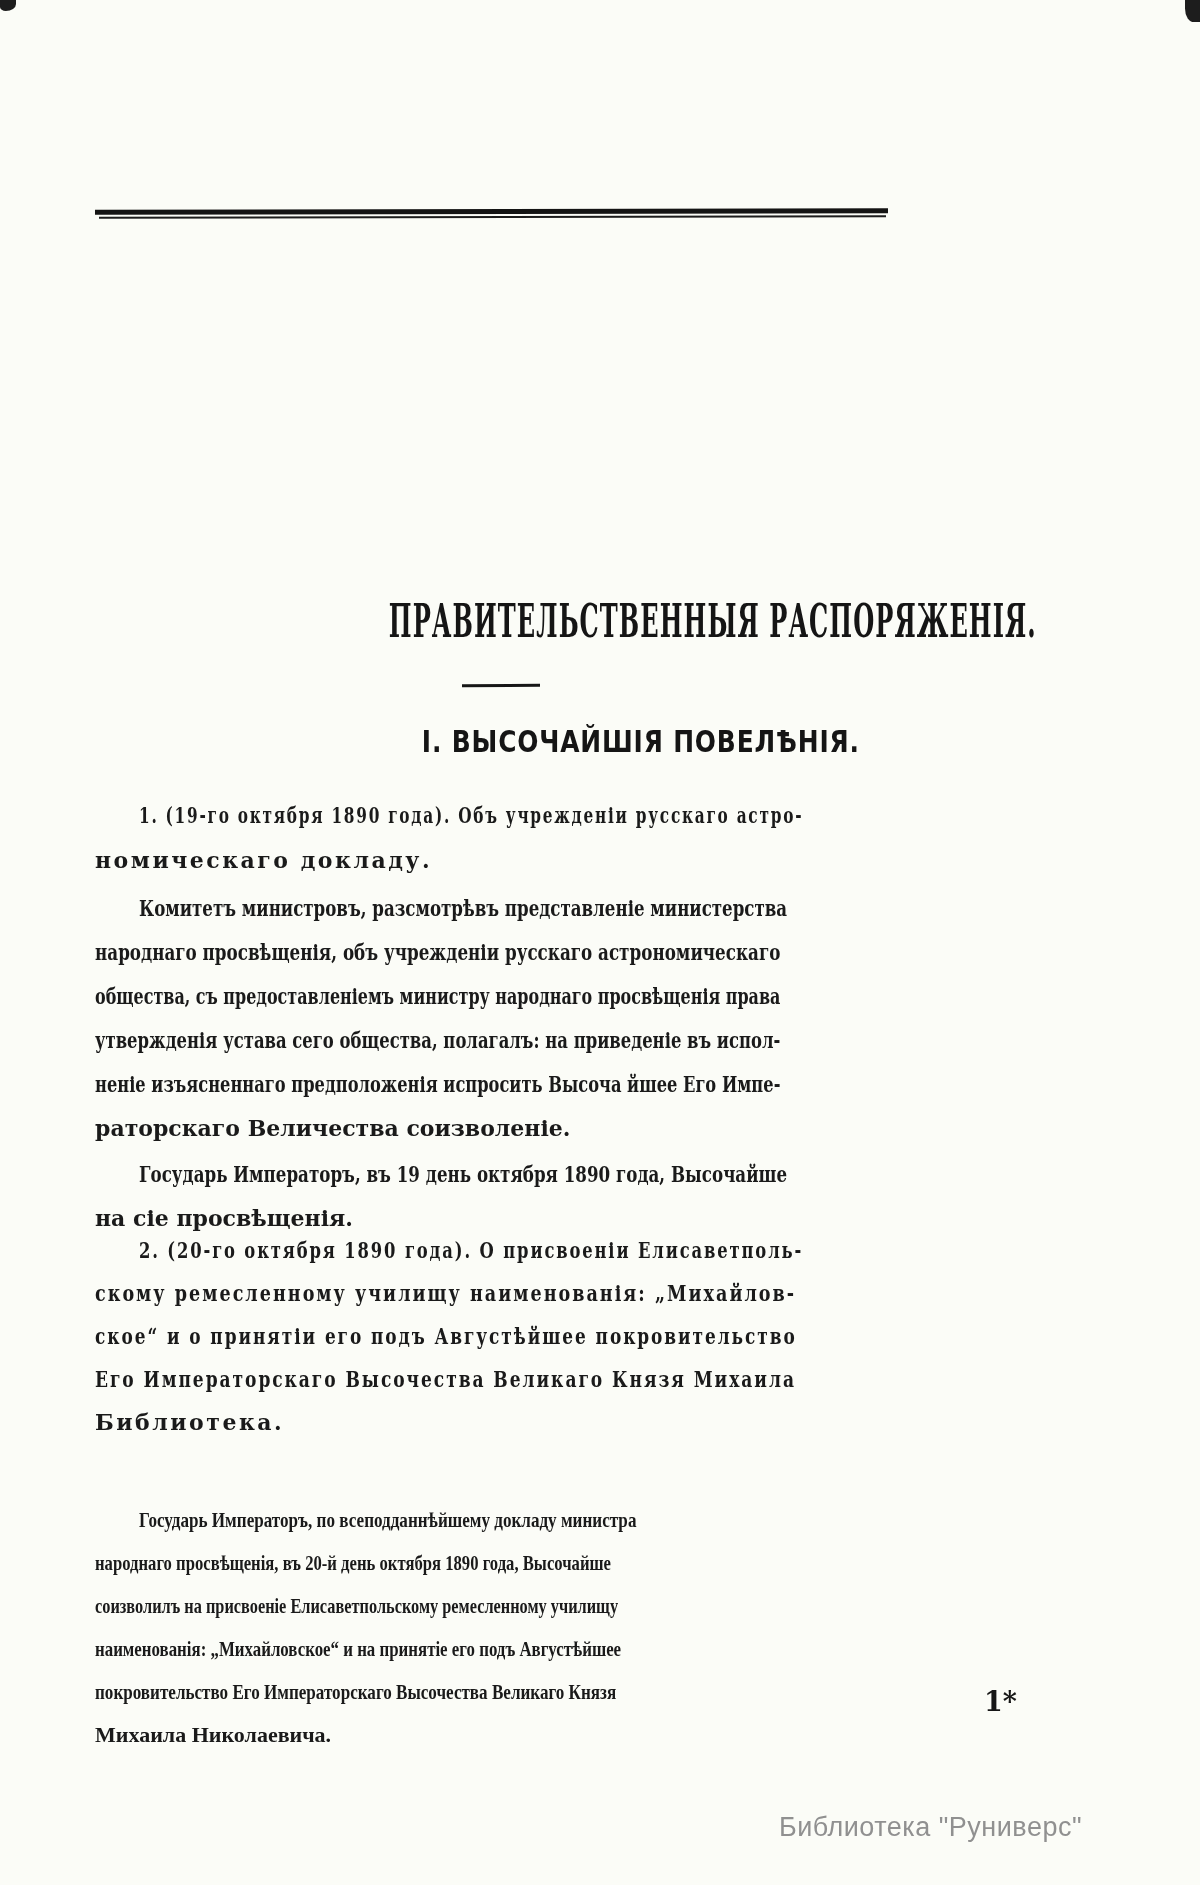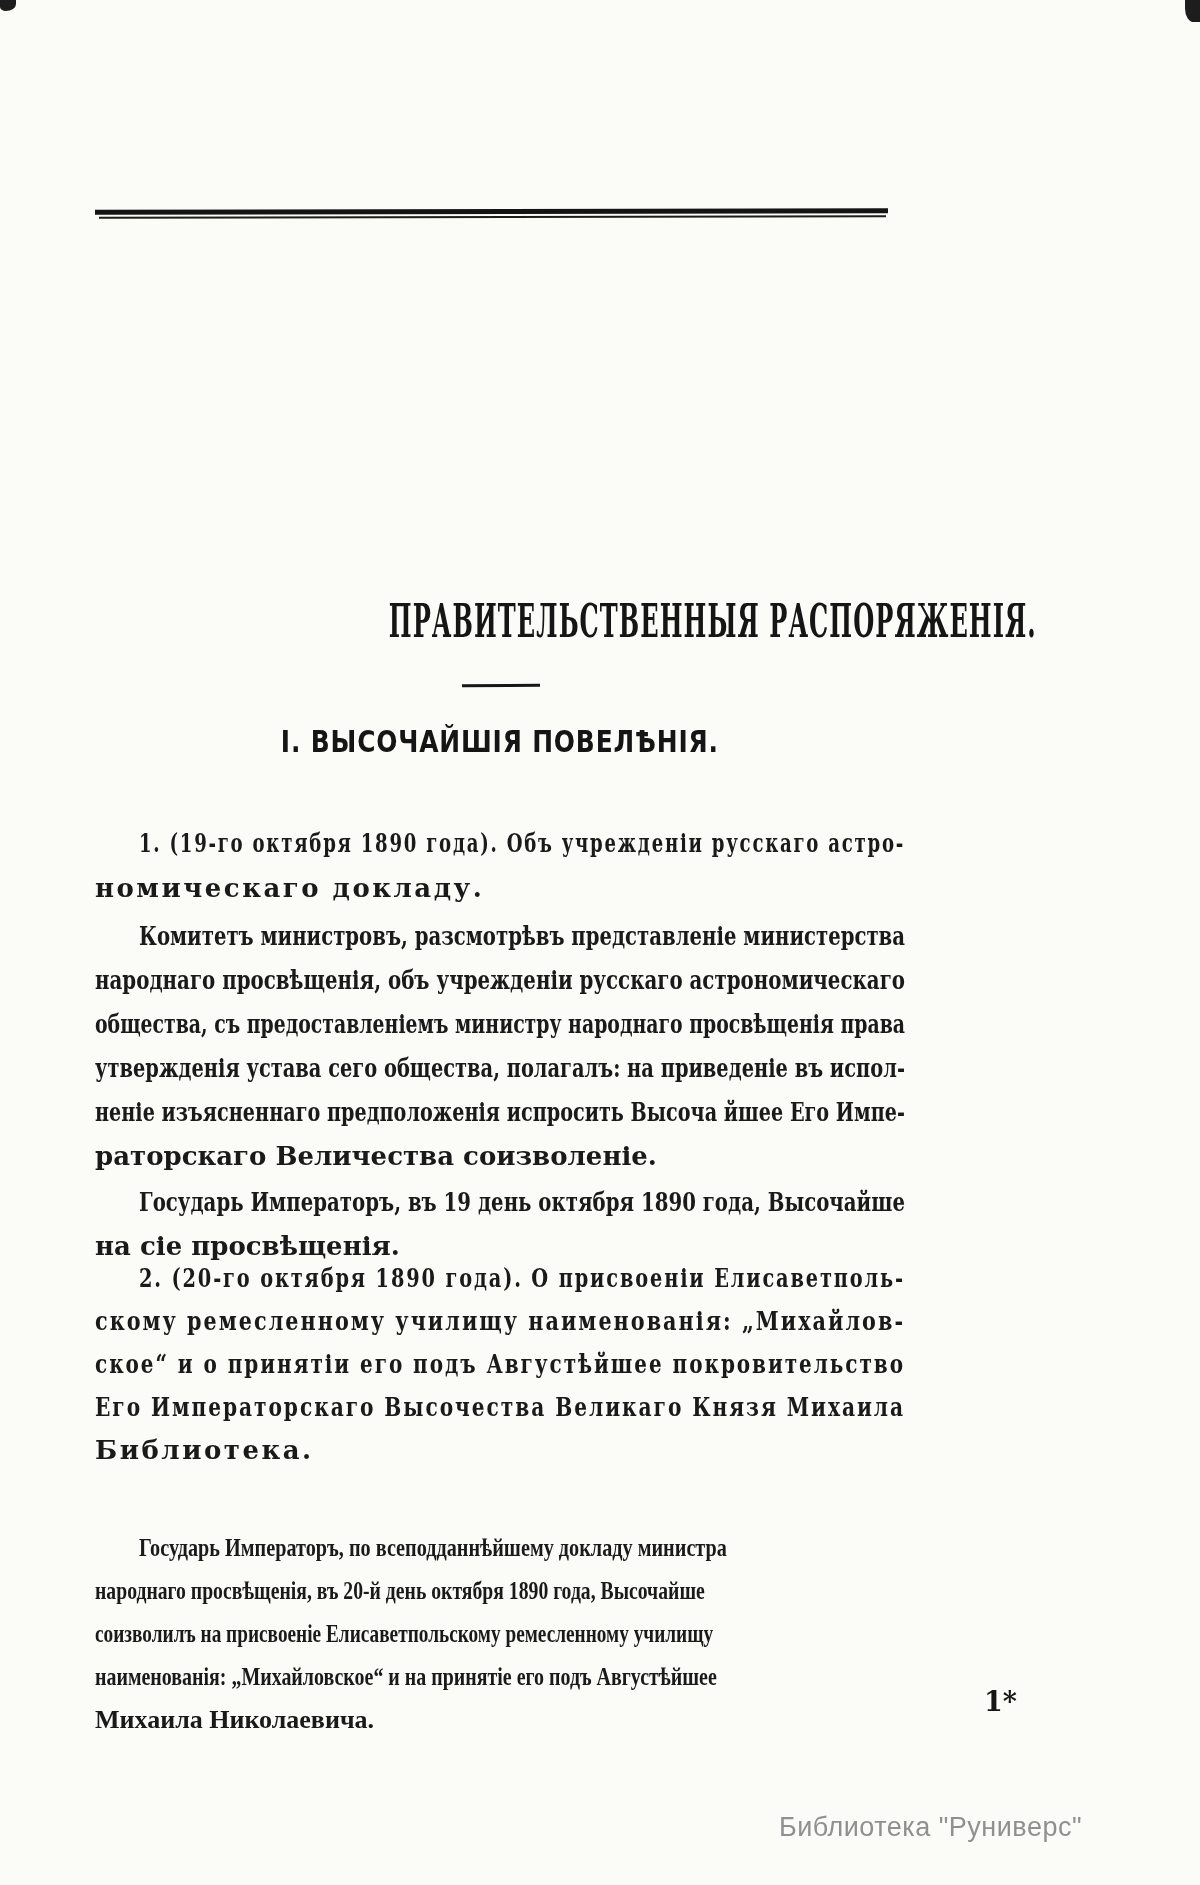--- a/index.html
+++ b/index.html
@@ -8,27 +8,27 @@
 
   
   .blob-tl{position:absolute;left:0;top:0;width:16px;height:11px;background:#1d1d1d;border-radius:0 0 70% 40%;}
   .blob-tr{position:absolute;right:0;top:0;width:15px;height:22px;background:#1d1d1d;border-radius:0 0 0 60%;}
 
   
   .rule-top{position:absolute;left:95px;top:209px;width:793px;height:5px;background:#141414;transform:rotate(-0.12deg);}
   .rule-top::after{content:"";position:absolute;left:4px;right:2px;top:7px;height:2px;background:#1c1c1c;}
 
   
-  .t-center{position:absolute;left:95px;width:810px;text-align:center;color:#151515;}
+  .t-center{position:absolute;left:95px;width:810px;text-align:right;color:#151515;}
   .main-title{top:594px;font-family:"DejaVu Serif",serif;font-weight:700;font-size:46px;letter-spacing:2px;}
   .title-divider{position:absolute;left:462px;top:684px;width:78px;height:3px;background:#161616;transform:rotate(-0.3deg);}
   .section-title{top:724px;font-family:"DejaVu Sans",sans-serif;font-weight:700;font-size:30px;letter-spacing:1px;}
 
   
-  .blk{position:absolute;left:95px;width:810px;color:#1a1a1a;font-family:"DejaVu Serif",serif;font-weight:700;font-size:26px;margin-top:28px;}
+  .blk{position:absolute;left:95px;width:810px;color:#1a1a1a;font-family:"DejaVu Serif",serif;font-weight:700;font-size:22px;}
   .bl{overflow:visible;}
   #blk-h1 .bl{height:45px;line-height:45px;}
   #blk-p1 .bl,#blk-p2 .bl{height:44px;line-height:44px;}
   #blk-h2 .bl{height:43px;line-height:43px;}
   #blk-p3 .bl{height:43px;line-height:43px;}
   #blk-h1{top:793px;}
   #blk-p1{top:886px;}
   #blk-p2{top:1152px;}
   #blk-h2{top:1229px;}
   #blk-p3{top:1498px;font-family:Liberation Serif, serif;}
@@ -87,20 +87,21 @@
     <div class="bl"><span class="fit" style="transform: scaleX(0.770878);">ское“ и о принятіи его подъ Августѣйшее покровительство</span></div>
     <div class="bl"><span class="fit" style="transform: scaleX(0.776083);">Его Императорскаго Высочества Великаго Князя Михаила</span></div>
     <div class="bl"><span class="fit">Библиотека.</span></div>
   </div>
 
   <div class="blk" id="blk-p3">
     <div class="bl ind"><span class="fit" style="transform: scaleX(0.777517);">Государь Императоръ, по всеподданнѣйшему докладу министра</span></div>
     <div class="bl"><span class="fit" style="transform: scaleX(0.757308);">народнаго просвѣщенія, въ 20-й день октября 1890 года, Высочайше</span></div>
     <div class="bl"><span class="fit" style="transform: scaleX(0.741684);">соизволилъ на присвоеніе Елисаветпольскому ремесленному училищу</span></div>
     <div class="bl"><span class="fit" style="transform: scaleX(0.766512);">наименованія: „Михайловское“ и на принятіе его подъ Августѣйшее</span></div>
+    <div class="bl"><span class="fit" style="transform: scaleX(0.776734);">покровительство Его Императорскаго Высочества Великаго Князя</span></div>
     <div class="bl"><span class="fit">Михаила Николаевича.</span></div>
   </div>
 
   <div class="sig">1*</div>
 
   <div class="watermark">Библиотека "Руниверс"</div>
 
 </div>
 
 </body></html>

